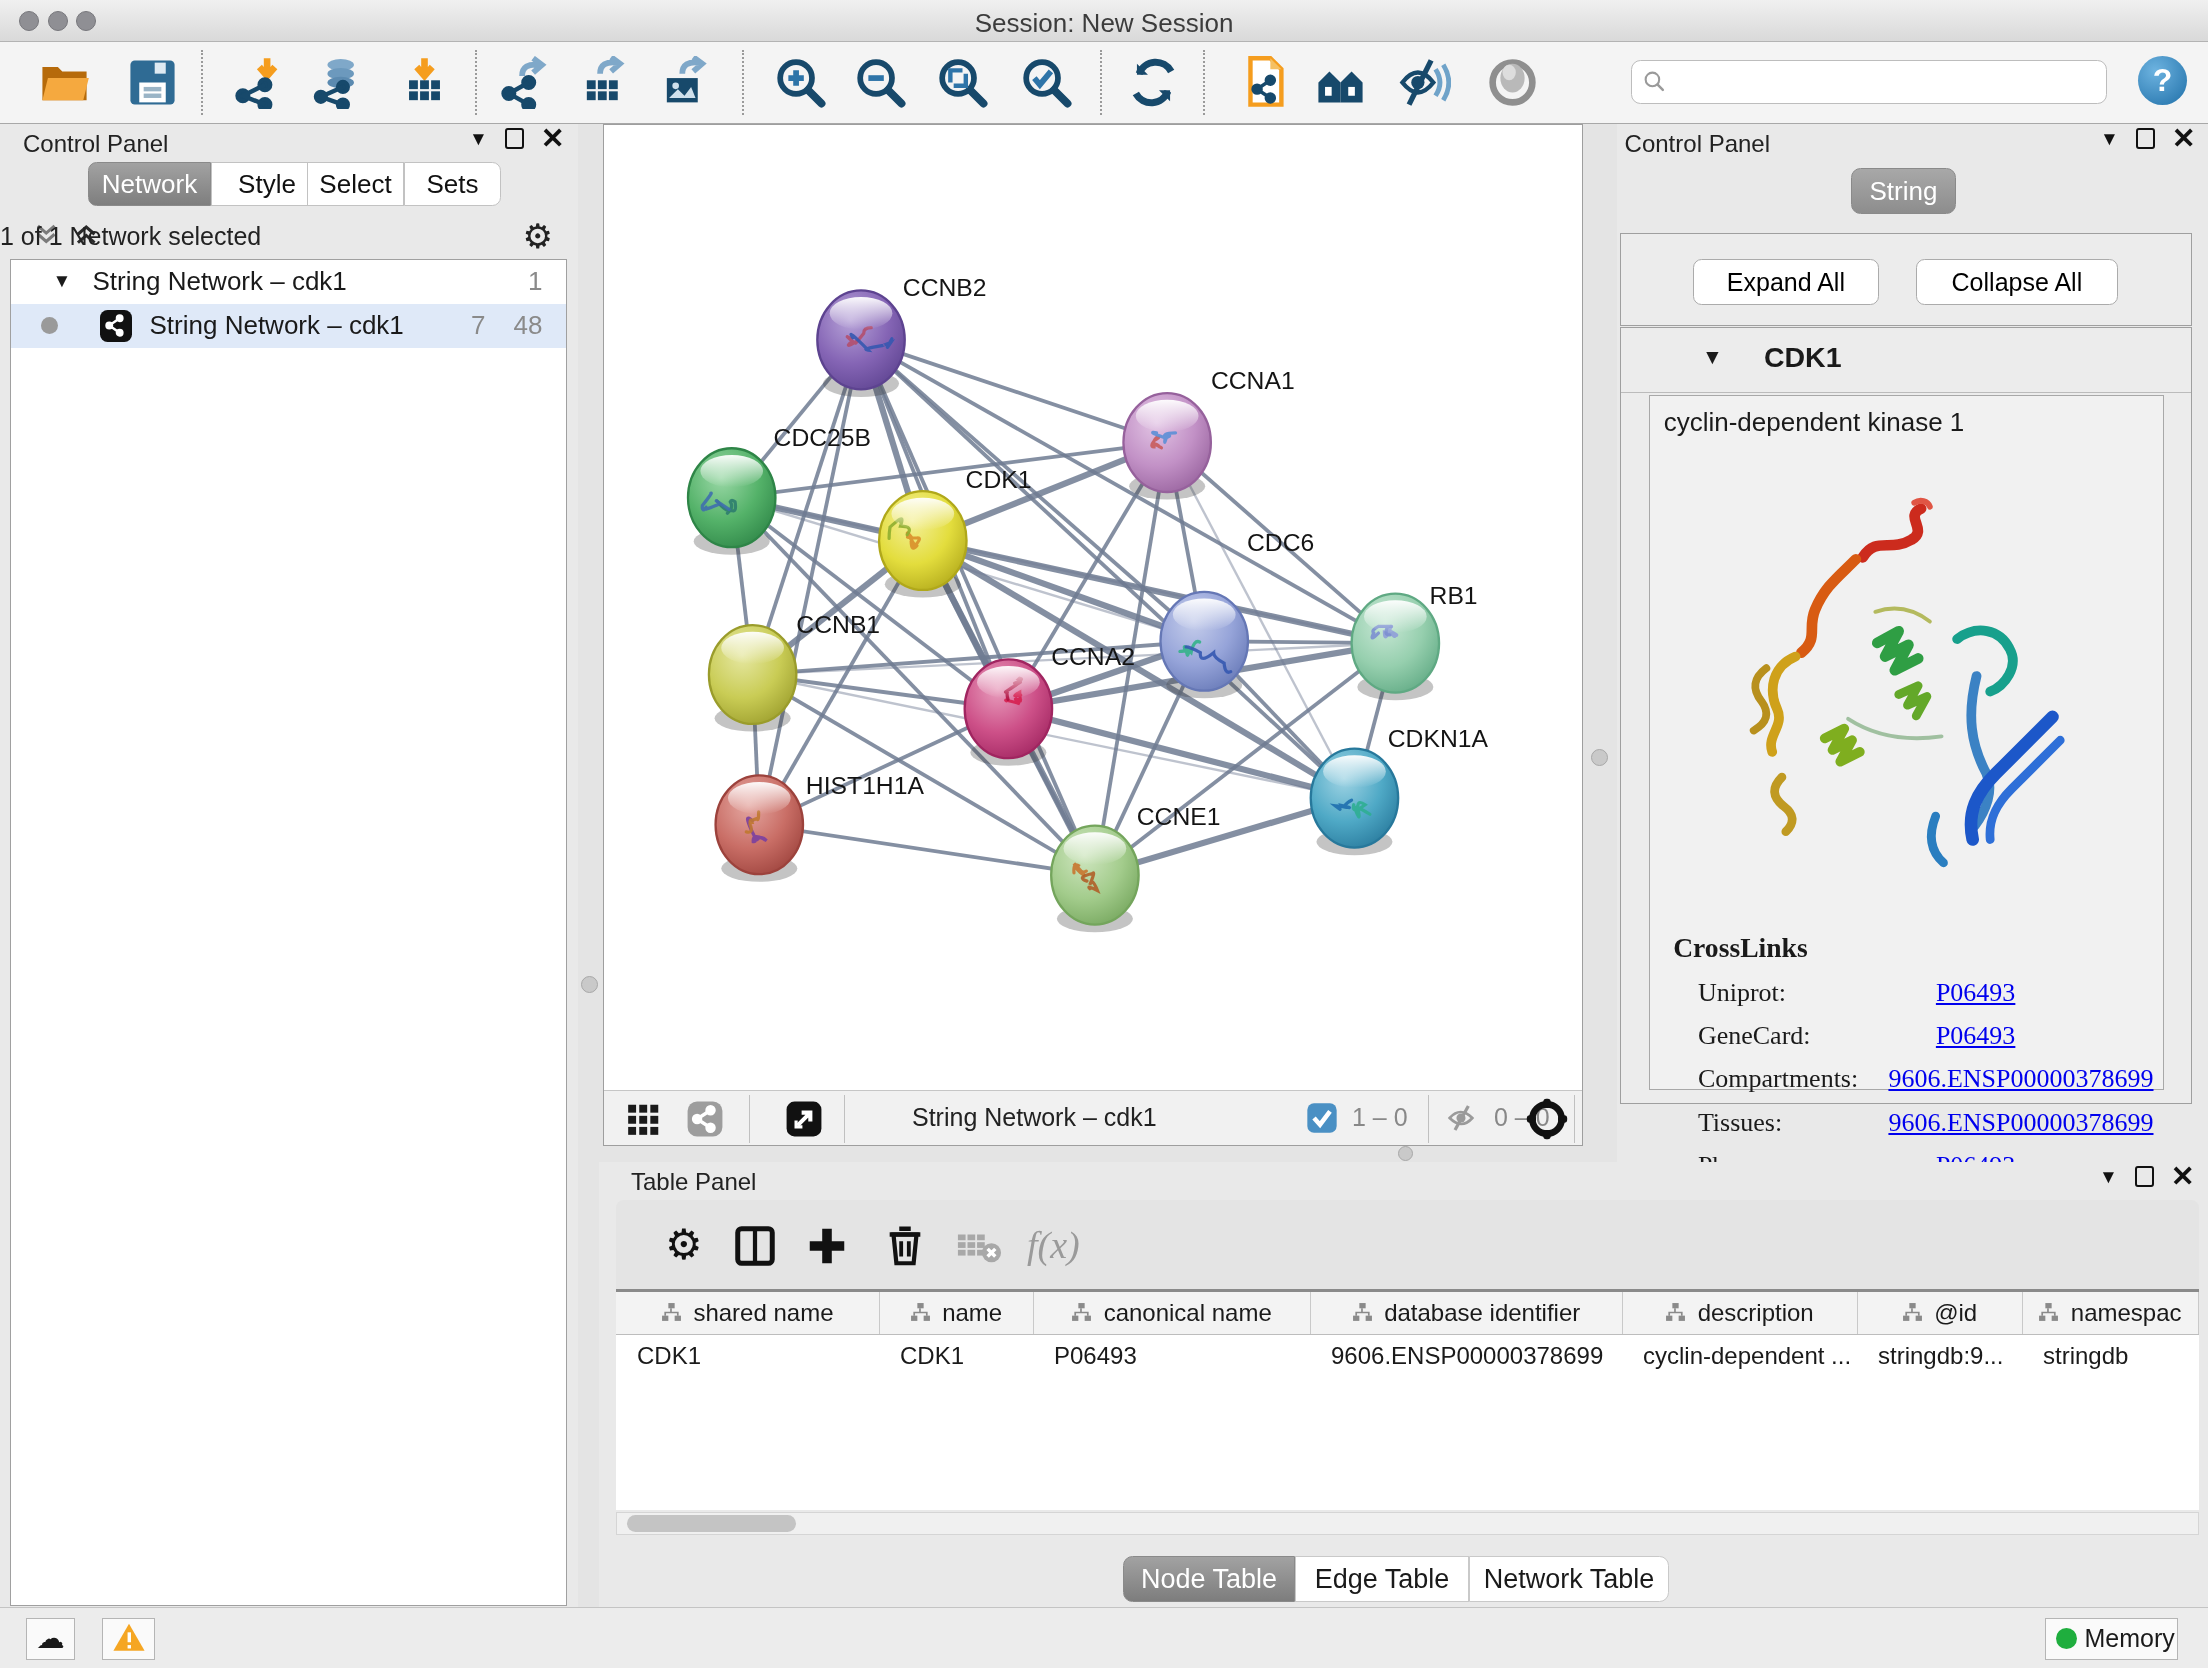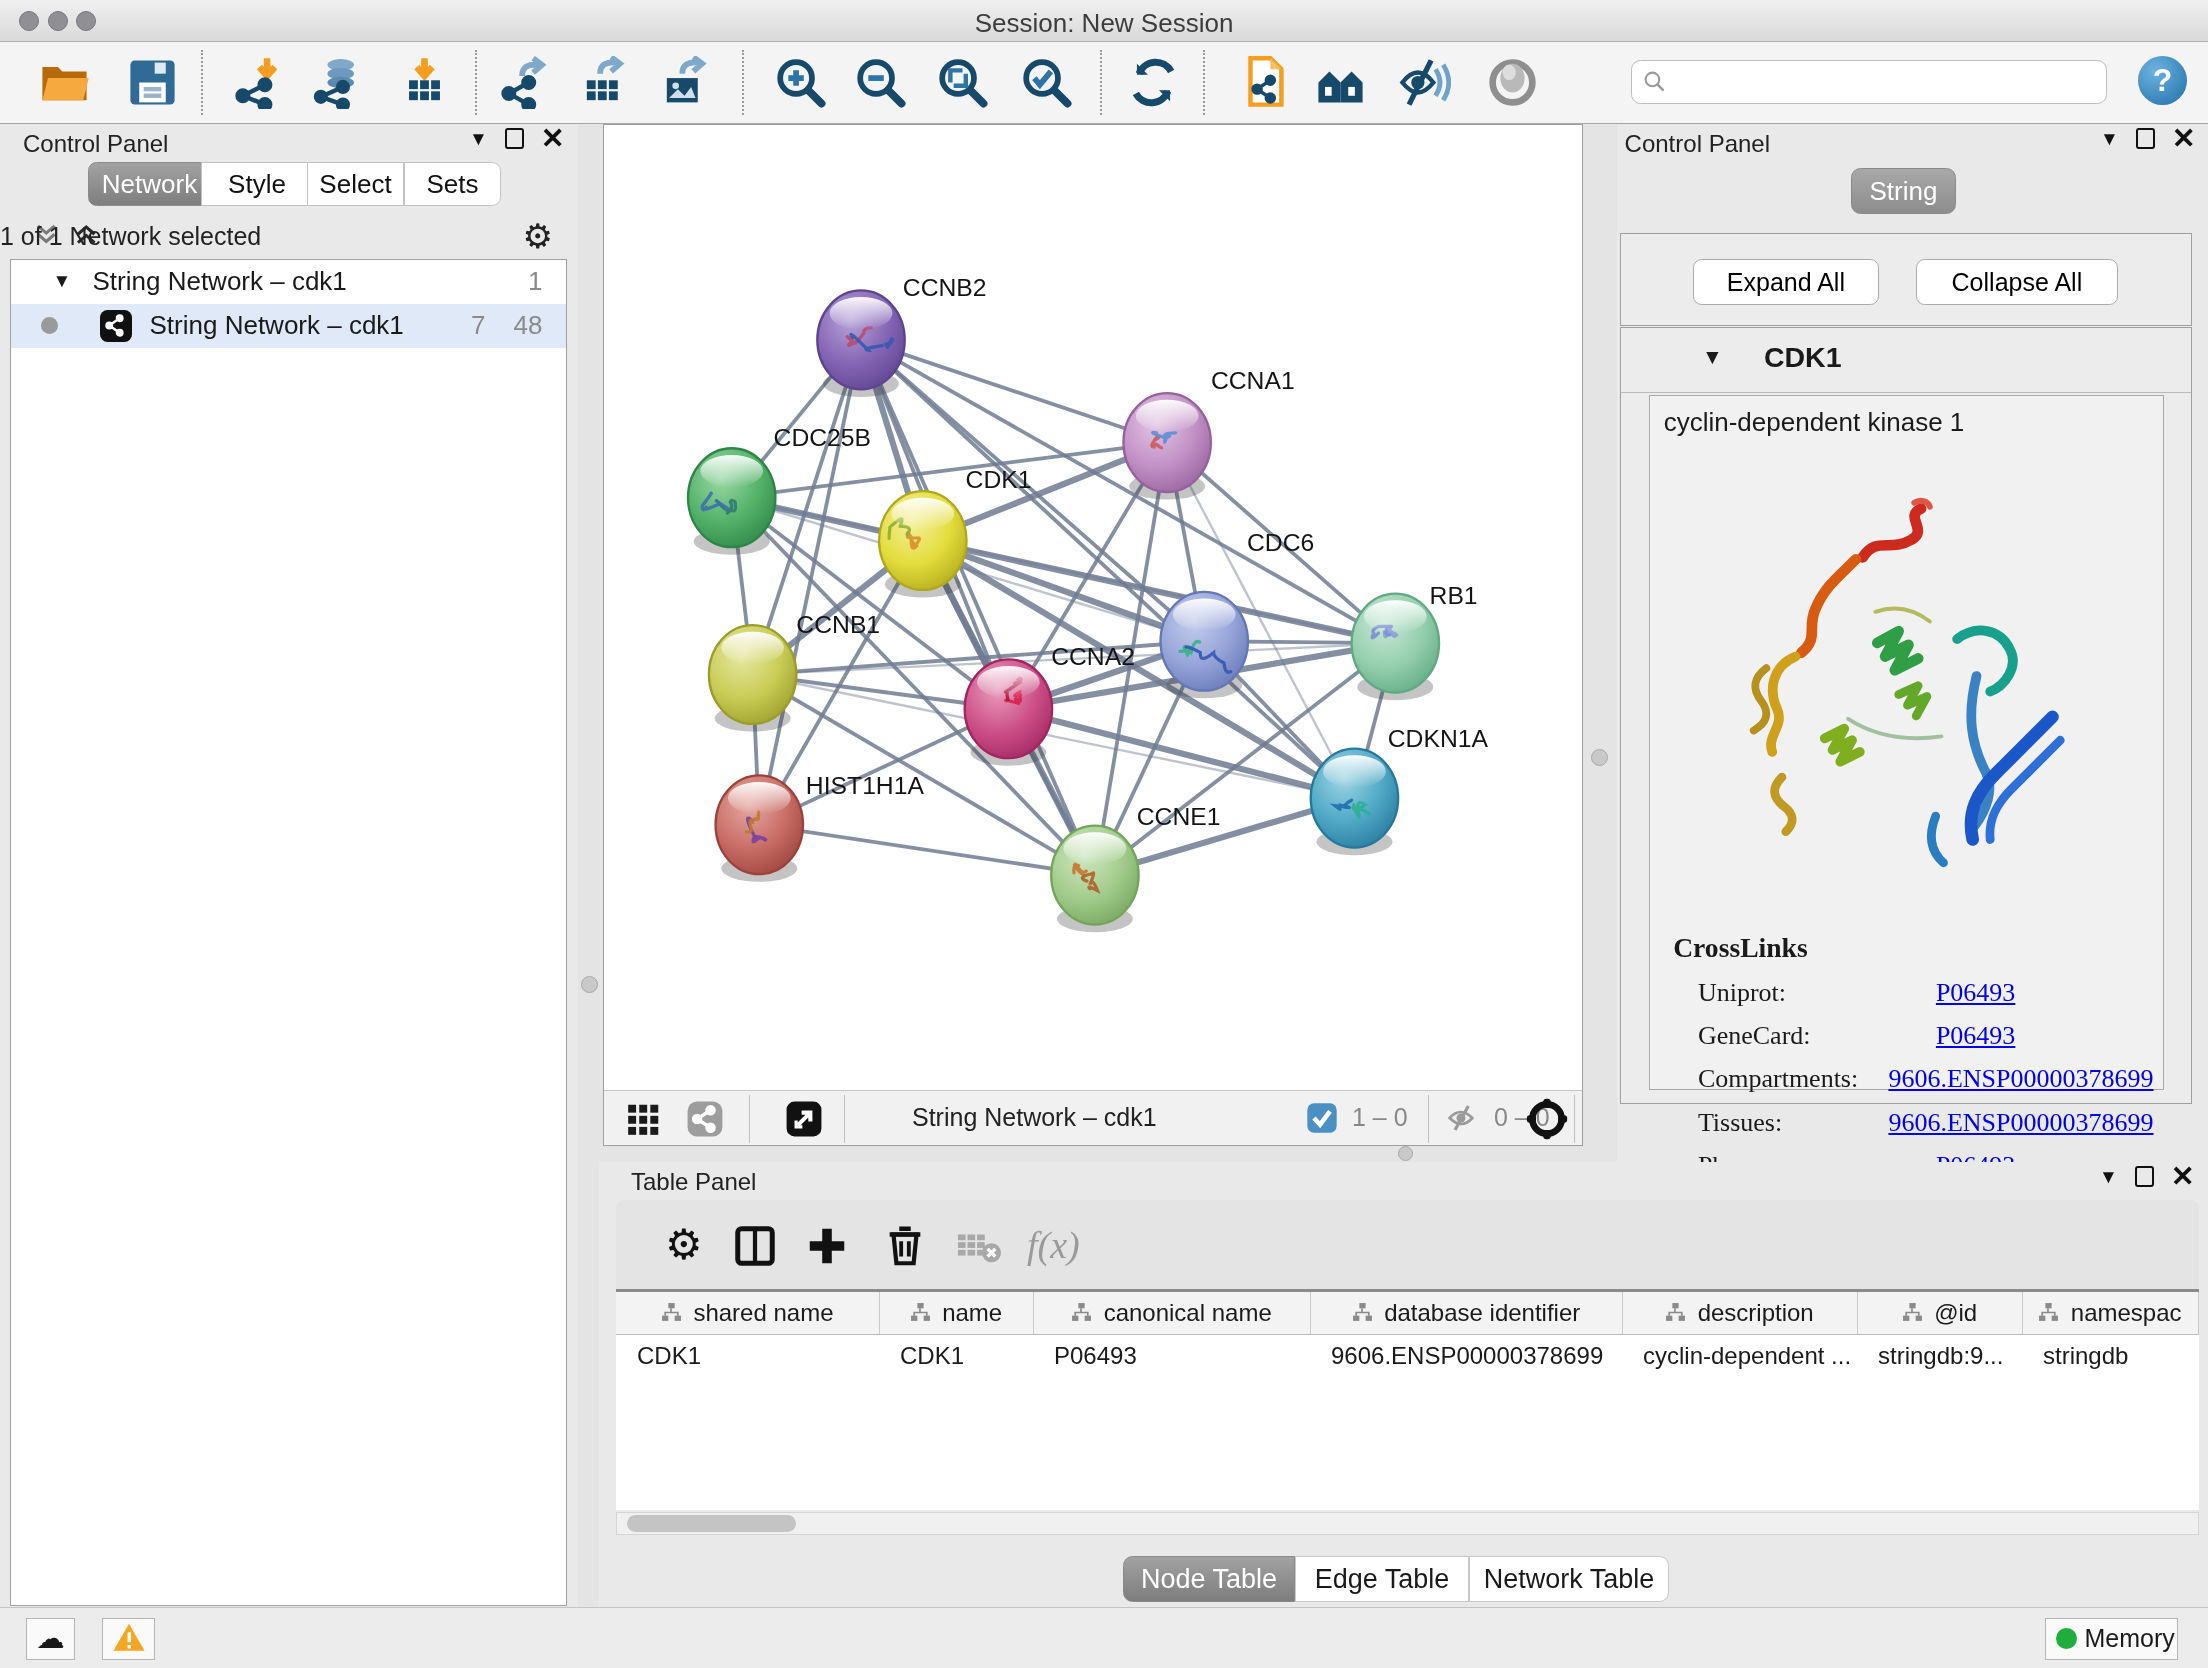--- a/index.html
+++ b/index.html
@@ -308,21 +308,21 @@
 <div id="control-panel">
   <div class="panel-head">
     <span class="panel-title">Control Panel</span>
     <span class="ph-controls">
       <span class="ph-arrow">▼</span>
       <span class="ph-float"></span>
       <span class="ph-close">✕</span>
     </span>
   </div>
   <span class="seg-tab sel" style="left:88px;width:123px;border-radius:8.6px 0 0 8.6px">Network</span>
-  <span class="seg-tab" style="left:201px;width:112px">Style</span>
+  <span class="seg-tab" style="left:211px;width:112px">Style</span>
   <span class="seg-tab" style="left:307px;width:97px">Select</span>
   <span class="seg-tab" style="left:404px;width:97px;border-radius:0 8.6px 8.6px 0">Sets</span>
   <div id="cp-toolrow">
     <span class="abs" style="left:32px;top:5.7px">
       <svg width="28.5" height="28.5" viewBox="0 0 24 24">
           <path d="M5 5l7 6 7-6M5 12l7 6 7-6" stroke="#7a7a7a" stroke-width="2.6" fill="none"></path>
         </svg>
     </span>
     <span class="abs" style="left:72px;top:5.7px">
       <svg width="28.5" height="28.5" viewBox="0 0 24 24">

